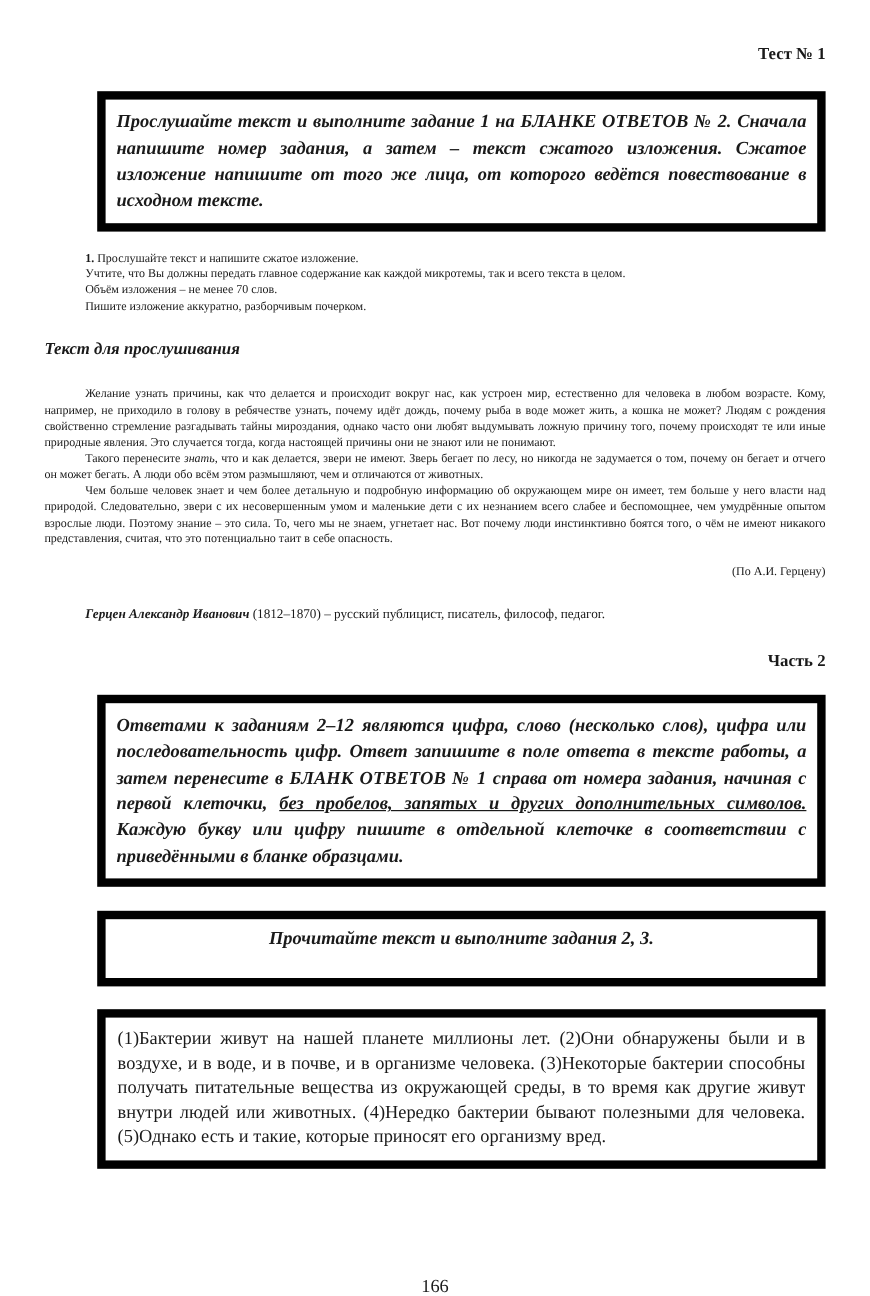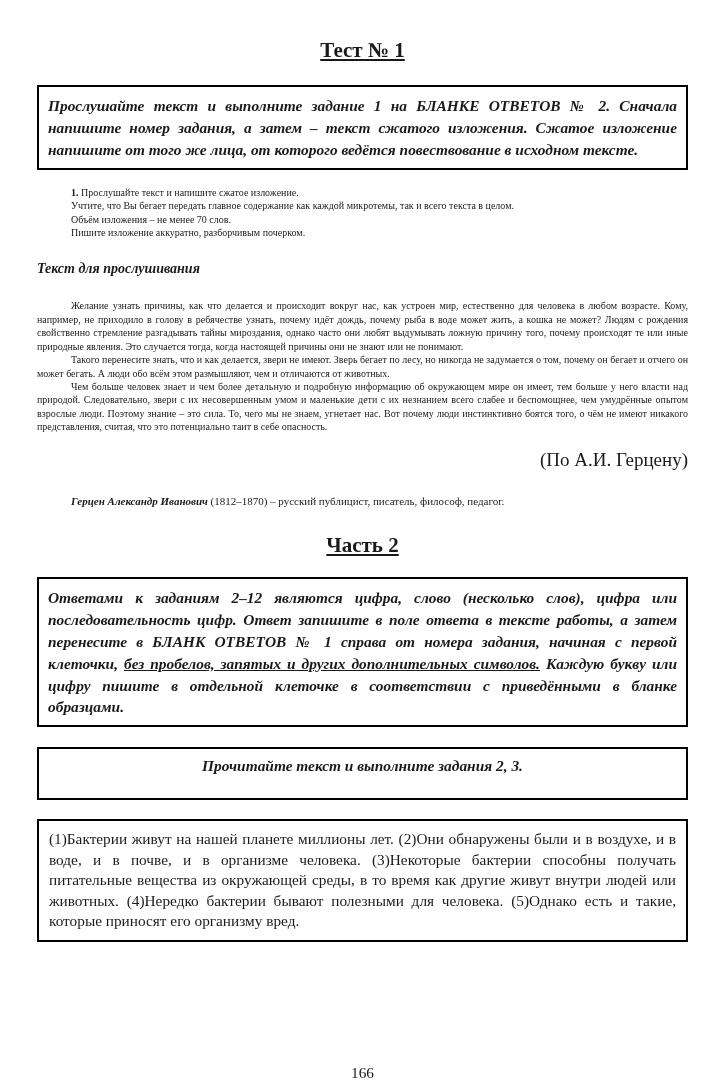--- a/index.html
+++ b/index.html
@@ -23,34 +23,34 @@
     box-sizing: border-box;
     padding: 0 27px;
   }
   .content {
     width: 651px;
     margin: 0 auto;
   }
 
   
   .h-center {
-    text-align: center;
+    text-align: right;
     font-weight: bold;
-    font-size: 21px;
-    text-decoration: underline;
+    font-size: 14px;
   }
   .test-title { margin-top: 38px; }
   .part-title { margin-top: 30px; }
   .part2-title { margin-top: 26px; margin-bottom: 0; }
 
   
   .frame {
-    border: 2px solid #000000;
+    border: 7px solid #000000;
     box-sizing: border-box;
     padding: 8px 9px 7px 9px;
+    margin-left: 44px;
   }
   .frame-1 { margin-top: 22px; }
   .frame-2 { margin-top: 19px; }
   .frame-read {
     margin-top: 20px;
     padding: 6px 9px 21px 9px;
     text-align: center;
   }
   .frame-text {
     margin-top: 19px;
@@ -87,21 +87,21 @@
     font-size: 14px;
     margin-top: 22px;
   }
 
   .story { margin-top: 22px; }
   .story .para { margin-top: 0; }
   .story .para + .para { margin-top: 0; }
 
   .attrib {
     text-align: right;
-    font-size: 19px;
+    font-size: 10px;
     line-height: 1.345;
     margin: 0;
   }
   .attrib-first { margin-top: 13px; }
 
   .bio {
     margin-top: 22px;
     font-size: 11px;
     line-height: 1.345;
     text-align: justify;
@@ -121,38 +121,38 @@
 
   .page-number {
     position: absolute;
     left: 0;
     right: 0;
     bottom: 36px;
     text-align: center;
     font-size: 15.3px;
   }
   .b { font-weight: bold; }
-  .i { }
+  .i { font-style: italic; }
 </style>
 </head>
 <body>
 
 <div class="page">
   <div class="content">
 
     <div class="h-center test-title">Тест № 1</div>
 
 
     <div class="frame frame-1">
       <p class="bi">Прослушайте текст и выполните задание 1 на БЛАНКЕ ОТВЕТОВ № 2. Сначала напишите номер задания, а затем – текст сжатого изложения. Сжатое изложение напишите от того же лица, от которого ведётся повествование в исходном тексте.</p>
     </div>
 
     <div class="task-block">
       <p class="para"><span class="b">1.</span> <span>Прослушайте текст и напишите сжатое изложение.</span></p>
-      <p class="para">Учтите, что Вы бегает передать главное содержание как каждой микротемы, так и всего текста в целом.</p>
+      <p class="para">Учтите, что Вы должны передать главное содержание как каждой микротемы, так и всего текста в целом.</p>
       <p class="para">Объём изложения – не менее 70 слов.</p>
       <p class="para">Пишите изложение аккуратно, разборчивым почерком.</p>
     </div>
 
     <div class="subhead">Текст для прослушивания</div>
 
     <div class="story">
       <p class="para">Желание узнать причины, как что делается и происходит вокруг нас, как устроен мир, естественно для человека в любом возрасте. Кому, например, не приходило в голову в ребячестве узнать, почему идёт дождь, почему рыба в воде может жить, а кошка не может? Людям с рождения свойственно стремление разгадывать тайны мироздания, однако часто они любят выдумывать ложную причину того, почему происходят те или иные природные явления. Это случается тогда, когда настоящей причины они не знают или не понимают.</p>
       <p class="para"><span>Такого перенесите </span><span class="i">знать</span><span>, что и как делается, звери не имеют. Зверь бегает по лесу, но никогда не задумается о том, почему он бегает и отчего он может бегать. А люди обо всём этом размышляют, чем и отличаются от животных.</span></p>
       <p class="para">Чем больше человек знает и чем более детальную и подробную информацию об окружающем мире он имеет, тем больше у него власти над природой. Следовательно, звери с их несовершенным умом и маленькие дети с их незнанием всего слабее и беспомощнее, чем умудрённые опытом взрослые люди. Поэтому знание – это сила. То, чего мы не знаем, угнетает нас. Вот почему люди инстинктивно боятся того, о чём не имеют никакого представления, считая, что это потенциально таит в себе опасность.</p>

